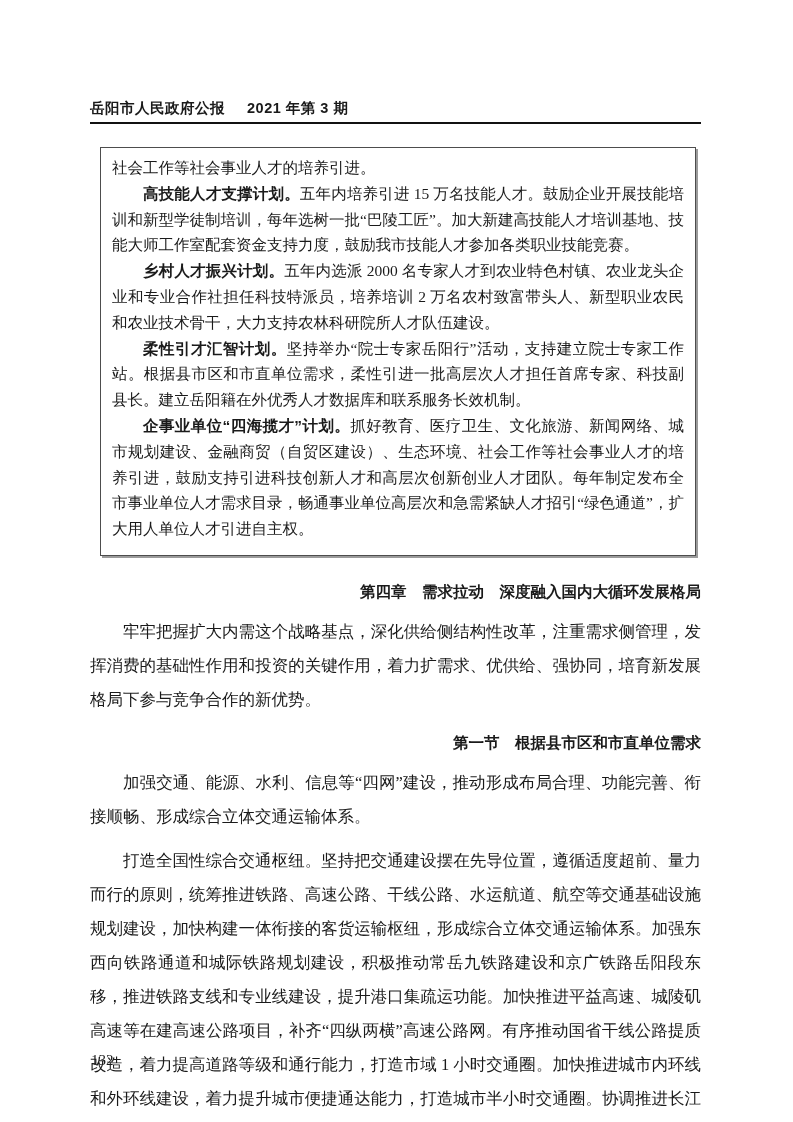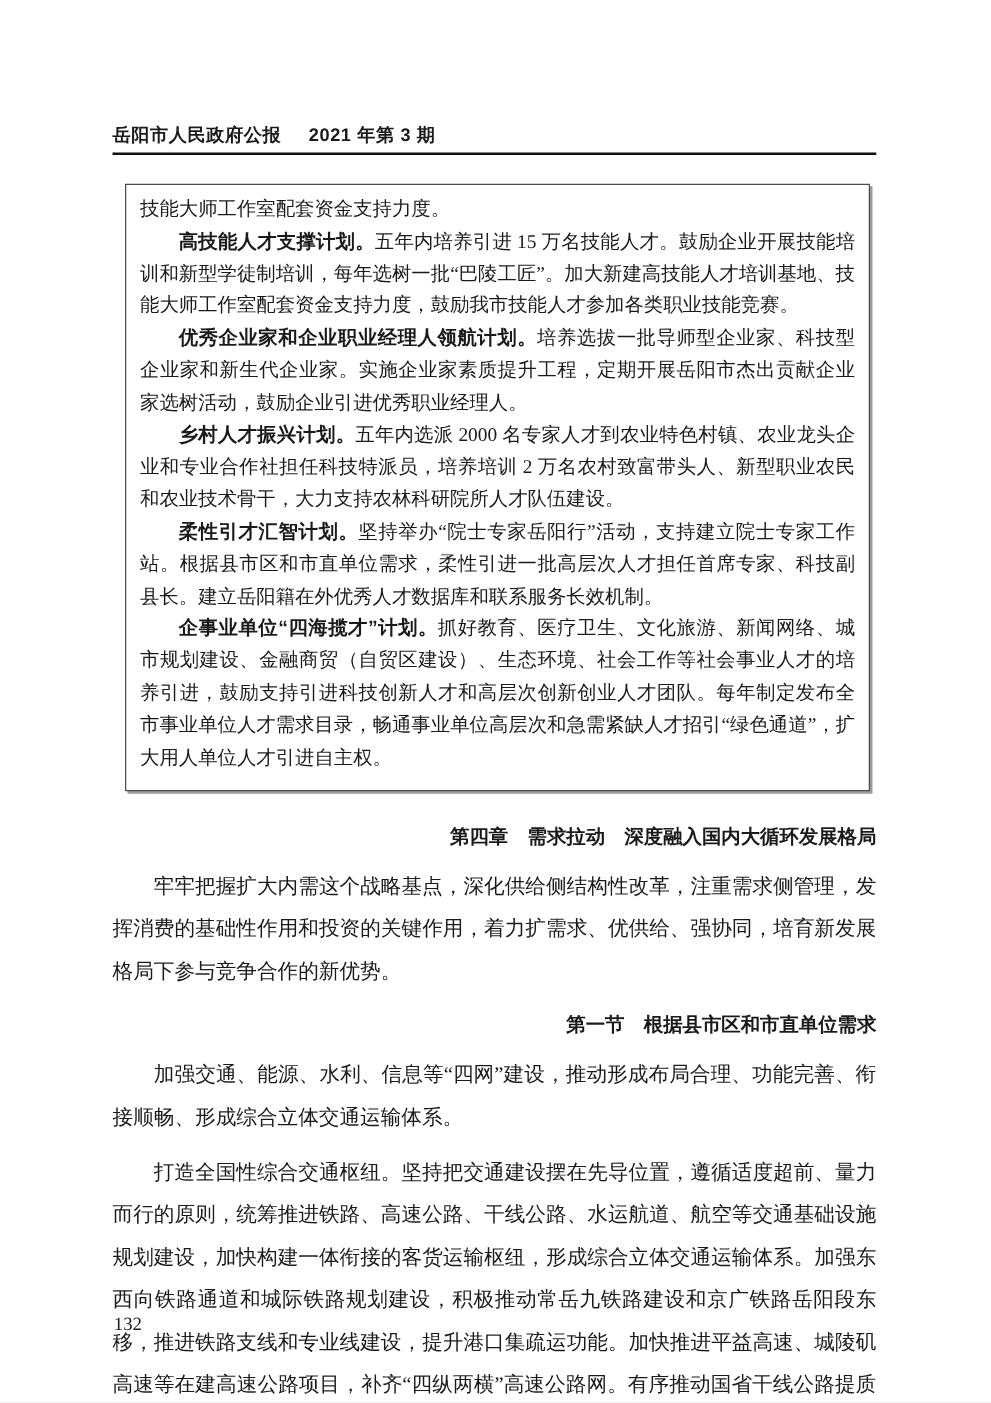--- a/index.html
+++ b/index.html
@@ -76,23 +76,22 @@
 <body>
 
 <div class="page">
 
   <div class="pagehead">
     <span>岳阳市人民政府公报</span>
     <span class="issue">2021 年第 3 期</span>
   </div>
 
   <div class="textbox">
-    <p>技能大师工作室配套资金支持力度。</p>
+    <p>社会工作等社会事业人才的培养引进。</p>
     <p class="plan"><b>高技能人才支撑计划。</b><span>五年内培养引进 15 万名技能人才。鼓励企业开展技能培训和新型学徒制培训，每年选树一批“巴陵工匠”。加大新建高技能人才培训基地、技能大师工作室配套资金支持力度，鼓励我市技能人才参加各类职业技能竞赛。</span></p>
-    <p class="plan"><b>优秀企业家和企业职业经理人领航计划。</b><span>培养选拔一批导师型企业家、科技型企业家和新生代企业家。实施企业家素质提升工程，定期开展岳阳市杰出贡献企业家选树活动，鼓励企业引进优秀职业经理人。</span></p>
     <p class="plan"><b>乡村人才振兴计划。</b><span>五年内选派 2000 名专家人才到农业特色村镇、农业龙头企业和专业合作社担任科技特派员，培养培训 2 万名农村致富带头人、新型职业农民和农业技术骨干，大力支持农林科研院所人才队伍建设。</span></p>
     <p class="plan"><b>柔性引才汇智计划。</b><span>坚持举办“院士专家岳阳行”活动，支持建立院士专家工作站。根据县市区和市直单位需求，柔性引进一批高层次人才担任首席专家、科技副县长。建立岳阳籍在外优秀人才数据库和联系服务长效机制。</span></p>
     <p class="plan"><b>企事业单位“四海揽才”计划。</b><span>抓好教育、医疗卫生、文化旅游、新闻网络、城市规划建设、金融商贸（自贸区建设）、生态环境、社会工作等社会事业人才的培养引进，鼓励支持引进科技创新人才和高层次创新创业人才团队。每年制定发布全市事业单位人才需求目录，畅通事业单位高层次和急需紧缺人才招引“绿色通道”，扩大用人单位人才引进自主权。</span></p>
   </div>
 
   <h2 class="chapter">第四章　需求拉动　深度融入国内大循环发展格局</h2>
 
   <p class="body-para first">牢牢把握扩大内需这个战略基点，深化供给侧结构性改革，注重需求侧管理，发挥消费的基础性作用和投资的关键作用，着力扩需求、优供给、强协同，培育新发展格局下参与竞争合作的新优势。</p>
 
   <h3 class="section">第一节　根据县市区和市直单位需求</h3>

